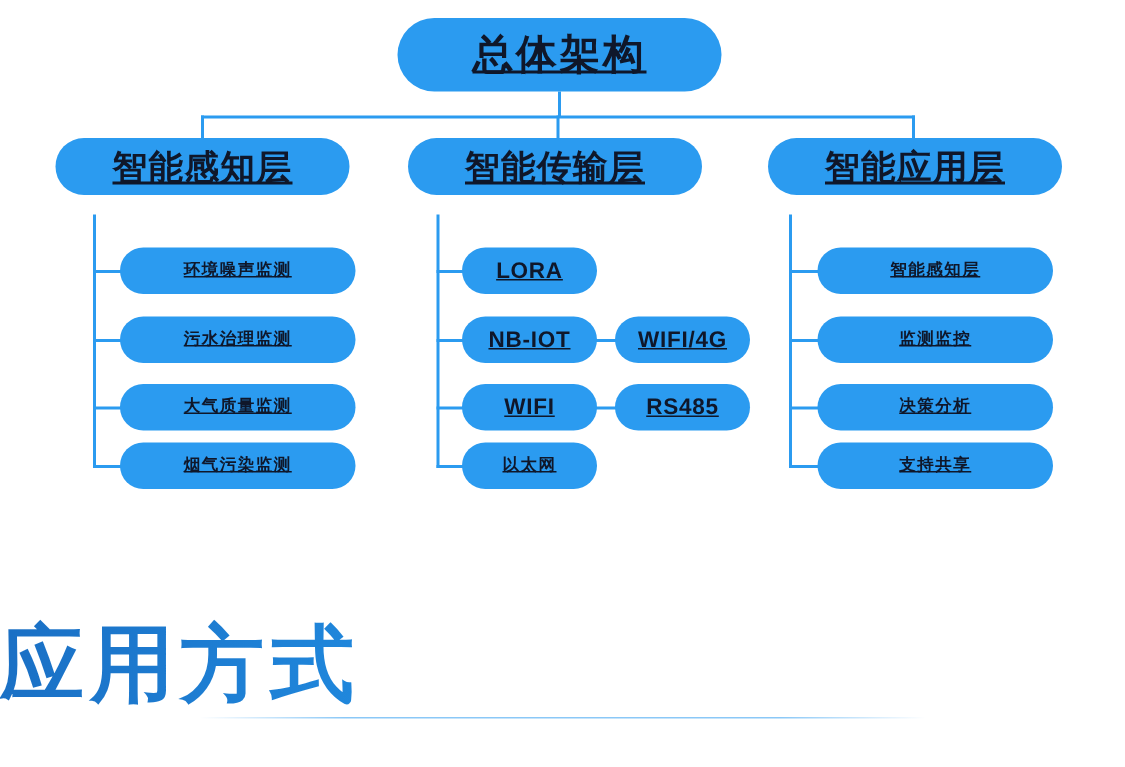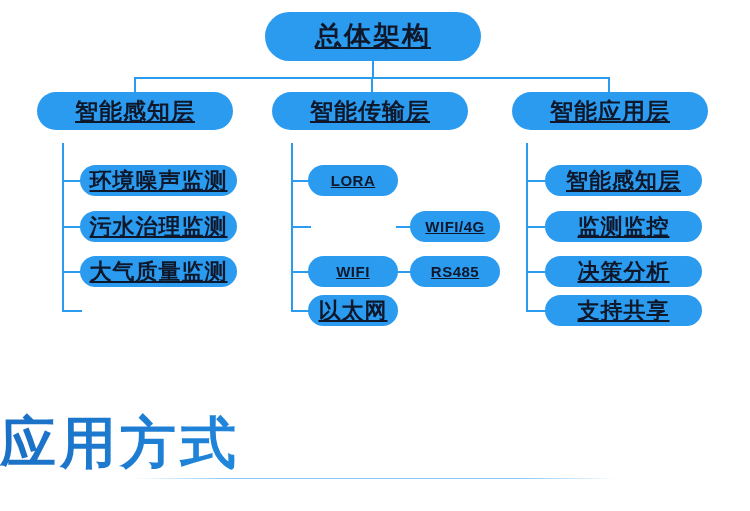--- a/index.html
+++ b/index.html
@@ -56,21 +56,21 @@
     letter-spacing: 1px;
   }
   .layer-0 { left: 37px; }
   .layer-1 { left: 272px; }
   .layer-2 { left: 512px; }
 
   
   .node-leaf {
     height: 31px;
     border-radius: 15.5px;
-    font-size: 22px;
+    font-size: 11px;
     font-weight: bold;
   }
   .leaf-cn { letter-spacing: 1px; }
   .leaf-en { font-size: 15px; letter-spacing: 0.5px; }
 
   
   .colA { left: 80px; width: 157px; }
   
   .colB { left: 308px; width: 90px; }
   
@@ -150,22 +150,24 @@
 
   <div class="node node-root">总体架构</div>
 
   <div class="node node-layer layer-0">智能感知层</div>
   <div class="node node-layer layer-2">智能应用层</div>
   <div class="node node-layer layer-1">智能传输层</div>
 
   <div class="node node-leaf leaf-cn colA row-0">环境噪声监测</div>
   <div class="node node-leaf leaf-cn colA row-1">污水治理监测</div>
   <div class="node node-leaf leaf-cn colA row-2">大气质量监测</div>
+  <div class="node node-leaf leaf-cn colA row-3">烟气污染监测</div>
 
   <div class="node node-leaf leaf-en colB row-0">LORA</div>
+  <div class="node node-leaf leaf-en colB row-1">NB-IOT</div>
   <div class="node node-leaf leaf-en colB row-2">WIFI</div>
   <div class="node node-leaf leaf-cn colB row-3">以太网</div>
 
   <div class="node node-leaf leaf-en colB2 row-1">WIFI/4G</div>
   <div class="node node-leaf leaf-en colB2 row-2">RS485</div>
 
   <div class="node node-leaf leaf-cn colC row-0">智能感知层</div>
   <div class="node node-leaf leaf-cn colC row-1">监测监控</div>
   <div class="node node-leaf leaf-cn colC row-2">决策分析</div>
   <div class="node node-leaf leaf-cn colC row-3">支持共享</div>

